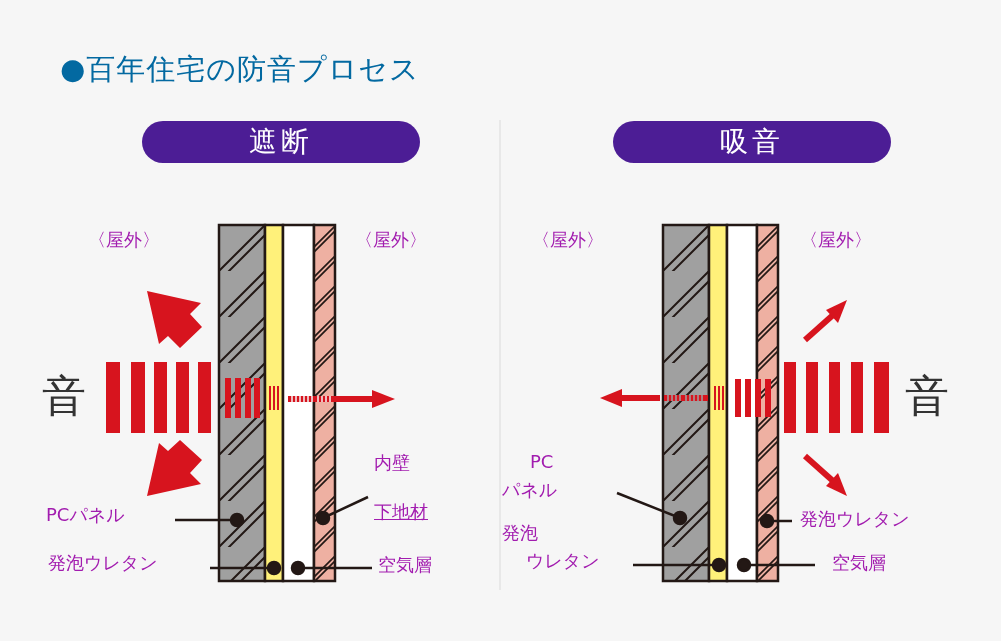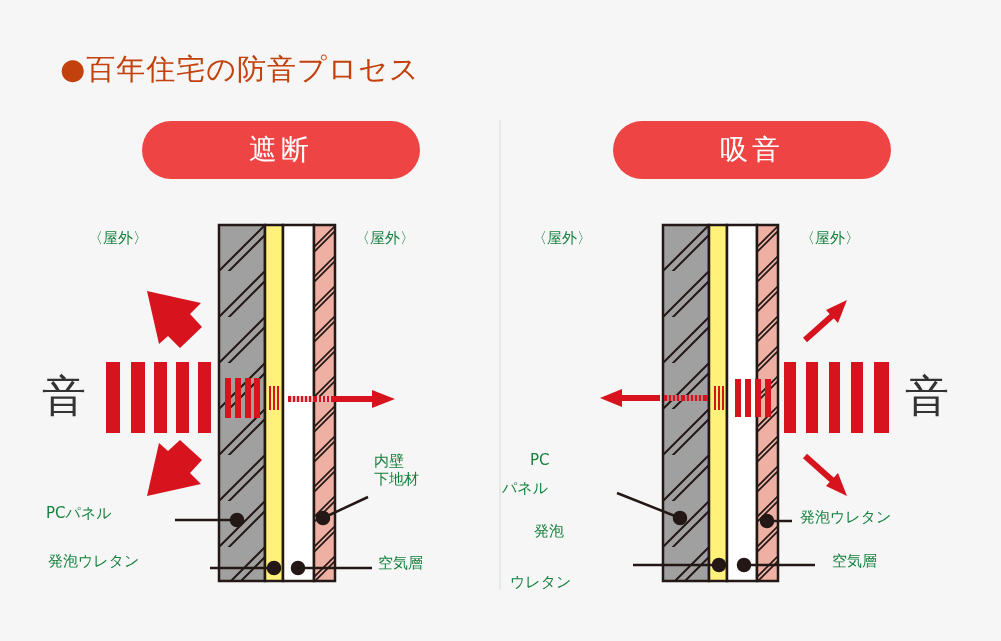--- a/index.html
+++ b/index.html
@@ -1,22 +1,22 @@
 <!DOCTYPE html>
 <html><head>
 <meta charset="utf-8">
 <style>
   html,body{margin:0;padding:0;}
   body{width:1001px;height:641px;background:#f6f6f6;position:relative;overflow:hidden;
        font-family:"DejaVu Sans","Liberation Sans",sans-serif;color:#333;}
-  .title{position:absolute;left:60px;top:50px;font-size:29px;color:#c2410c;letter-spacing:1px;white-space:nowrap;}
-  .pill{position:absolute;top:121px;width:278px;height:58px;border-radius:29px;background:#ef4444;
+  .title{position:absolute;left:60px;top:50px;font-size:29px;color:#0369a1;letter-spacing:1px;white-space:nowrap;}
+  .pill{position:absolute;top:121px;width:278px;height:42px;border-radius:29px;background:#4c1d95;
         color:#fff;font-size:28px;display:flex;align-items:center;justify-content:center;letter-spacing:4px;text-align:right;}
   .divider{position:absolute;left:499px;top:120px;width:2px;height:470px;background:#e8e8e8;}
-  .lbl{position:absolute;font-size:15px;color:#15803d;white-space:nowrap;line-height:1.2;}
+  .lbl{position:absolute;font-size:18px;color:#a21caf;white-space:nowrap;line-height:1.2;}
   .oto{position:absolute;font-size:44px;color:#333;line-height:1;}
   svg.diag{position:absolute;left:0;top:0;}
 </style>
 </head>
 <body>
 
 <div class="title">●百年住宅の防音プロセス</div>
 
 <div class="pill" style="left:142px;">遮断</div>
 <div class="pill" style="left:613px;">吸音</div>
@@ -161,24 +161,24 @@
     <circle cx="767" cy="521" r="6"></circle>
   </g>
 </svg>
 
 <div class="lbl" style="left:88px;top:229px;">〈屋外〉</div>
 <div class="lbl" style="left:355px;top:229px;">〈屋外〉</div>
 <div class="oto" style="left:42px;top:374px;">音</div>
 <div class="lbl" style="left:46px;top:504px;">PCパネル</div>
 <div class="lbl" style="left:48px;top:554px;font-family:Liberation Mono, monospace;">発泡ウレタン</div>
 <div class="lbl" style="left:374px;top:452px;">内壁</div>
-<div class="lbl" style="left:374px;top:470px;">下地材</div>
+<div class="lbl" style="left:374px;top:501px;text-decoration:underline;">下地材</div>
 <div class="lbl" style="left:378px;top:554px;">空気層</div>
 
 <div class="lbl" style="left:532px;top:229px;">〈屋外〉</div>
 <div class="lbl" style="left:800px;top:229px;">〈屋外〉</div>
 <div class="oto" style="left:905px;top:374px;">音</div>
 <div class="lbl" style="left:530px;top:451px;">PC</div>
 <div class="lbl" style="left:502px;top:479px;">パネル</div>
-<div class="lbl" style="left:534px;top:522px;">発泡</div>
-<div class="lbl" style="left:510px;top:550px;margin-top:23px;">ウレタン</div>
+<div class="lbl" style="left:502px;top:522px;">発泡</div>
+<div class="lbl" style="left:526px;top:550px;">ウレタン</div>
 <div class="lbl" style="left:800px;top:508px;">発泡ウレタン</div>
 <div class="lbl" style="left:832px;top:552px;">空気層</div>
 
 </body></html>

